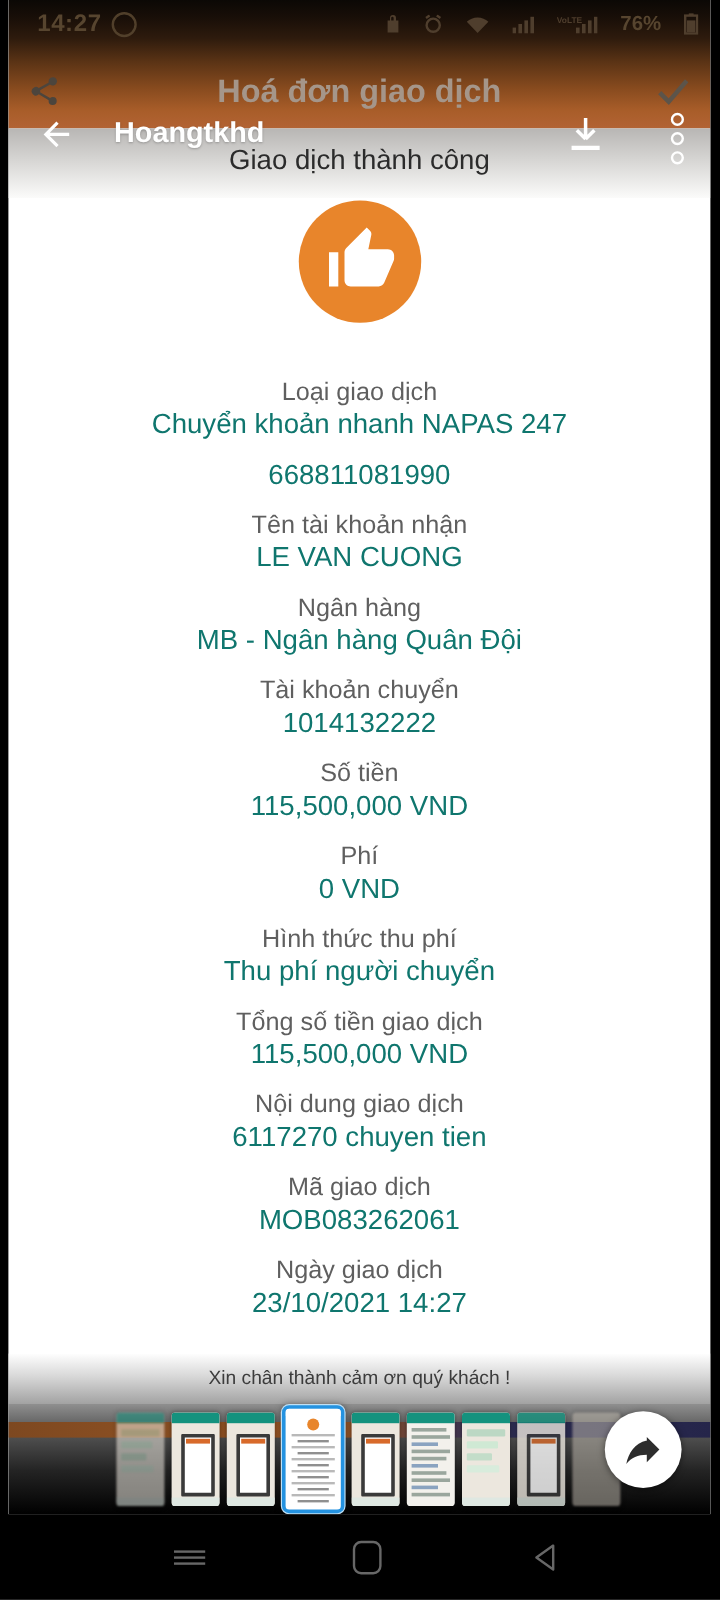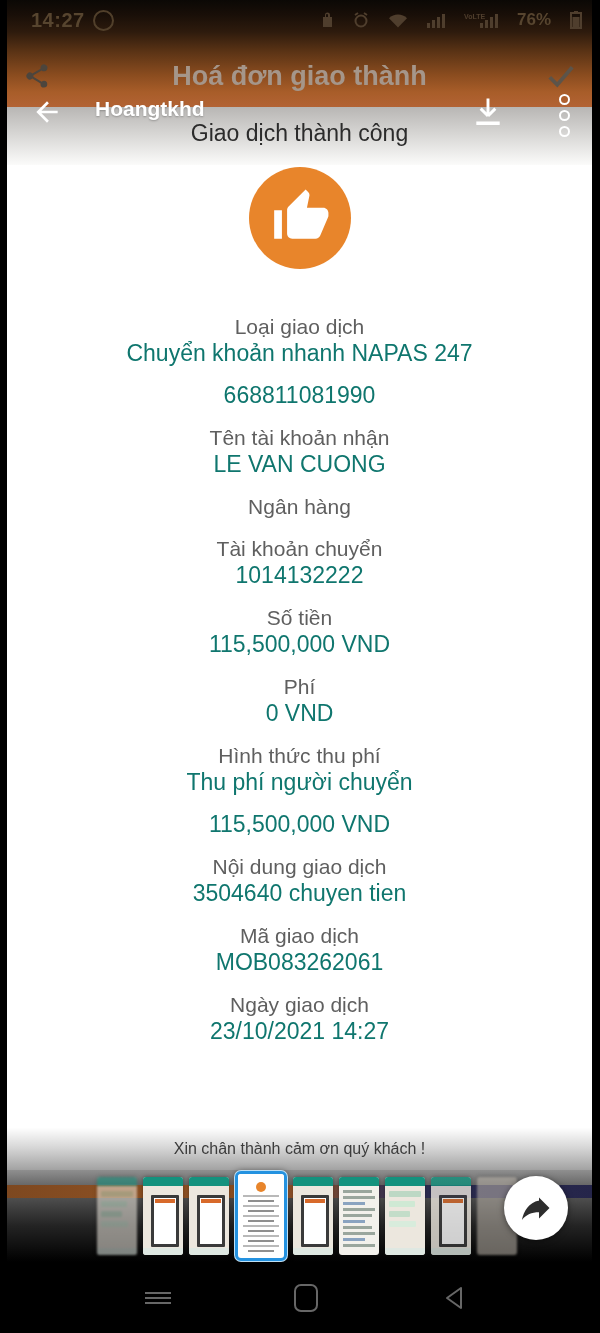--- a/index.html
+++ b/index.html
@@ -29,21 +29,21 @@
 
   
   .grad-strip{position:absolute;top:107px;left:0;right:0;height:58px;
     background:linear-gradient(180deg,#b8b6b4 0%,#d6d5d3 45%,#fbfbfa 100%);}
   .success-title{position:absolute;top:120px;left:0;right:0;text-align:center;
     color:#2b2b2b;font-size:23px;font-weight:500;}
 
   
   .viewer-row{position:absolute;top:92px;left:0;right:0;height:44px;}
   .viewer-back{position:absolute;left:24px;top:4px;}
-  .viewer-name{position:absolute;left:88px;top:5px;color:#fff;font-size:21px;font-weight:bold;
+  .viewer-name{position:absolute;left:88px;top:5px;color:#fff;font-size:24px;font-weight:bold;
     text-shadow:0 1px 2px rgba(0,0,0,.25);}
   .viewer-dl{position:absolute;right:86px;top:2px;}
   .viewer-more{position:absolute;right:20px;top:0;display:flex;flex-direction:column;gap:5px;padding:2px;}
   .viewer-more i{width:7px;height:7px;border:2px solid #fff;border-radius:50%;display:block;}
 
   
   .thumb-circle{position:absolute;top:167px;left:50%;transform:translateX(-50%);
     width:102px;height:102px;border-radius:50%;display:flex;align-items:center;justify-content:center;}
 
   
@@ -146,21 +146,21 @@
             <rect x="1" y="2" width="10" height="15" fill="none" stroke="#4f3e2d" stroke-width="2"></rect>
             <rect x="2.5" y="6" width="7" height="10" fill="#4f3e2d"></rect>
           </svg>
       </div>
     </div>
 
     <div class="photo-header-row">
       <svg width="28" height="28" viewBox="0 0 24 24">
           <path fill="#4c453d" d="M18 16.1a3 3 0 0 0-2 .8l-7.1-4.2c.1-.2.1-.5.1-.7s0-.5-.1-.7L16 7.2a3 3 0 1 0-1-2.2c0 .2 0 .5.1.7L8 9.8a3 3 0 1 0 0 4.4l7.1 4.2c-.1.2-.1.4-.1.6a2.9 2.9 0 1 0 3-2.9z"></path>
         </svg>
-      <div class="photo-title">Hoá đơn giao thành</div>
+      <div class="photo-title">Hoá đơn giao dịch</div>
       <svg width="30" height="30" viewBox="0 0 24 24">
           <path fill="none" stroke="#5c544a" stroke-width="3" d="M3 13l6 6L21 5"></path>
         </svg>
     </div>
 
     <div class="grad-strip"></div>
     <div class="success-title">Giao dịch thành công</div>
 
     <div class="viewer-row">
       <svg class="viewer-back" width="32" height="32" viewBox="0 0 24 24">
@@ -191,43 +191,45 @@
         </div>
         <div class="field">
           <span class="f-value">668811081990</span>
         </div>
         <div class="field">
           <span class="f-label">Tên tài khoản nhận</span>
           <span class="f-value">LE VAN CUONG</span>
         </div>
         <div class="field">
           <span class="f-label">Ngân hàng</span>
+          <span class="f-value">MB - Ngân hàng Quân Đội</span>
         </div>
         <div class="field">
           <span class="f-label">Tài khoản chuyển</span>
           <span class="f-value">1014132222</span>
         </div>
         <div class="field">
           <span class="f-label">Số tiền</span>
           <span class="f-value">115,500,000 VND</span>
         </div>
         <div class="field">
           <span class="f-label">Phí</span>
           <span class="f-value">0 VND</span>
         </div>
         <div class="field">
           <span class="f-label">Hình thức thu phí</span>
           <span class="f-value">Thu phí người chuyển</span>
         </div>
         <div class="field">
+          <span class="f-label">Tổng số tiền giao dịch</span>
           <span class="f-value">115,500,000 VND</span>
         </div>
         <div class="field">
           <span class="f-label">Nội dung giao dịch</span>
-          <span class="f-value">3504640 chuyen tien</span>
+          <span class="f-value">6117270 chuyen tien</span>
         </div>
         <div class="field">
           <span class="f-label">Mã giao dịch</span>
           <span class="f-value">MOB083262061</span>
         </div>
         <div class="field">
           <span class="f-label">Ngày giao dịch</span>
           <span class="f-value">23/10/2021 14:27</span>
         </div>
       </div>

